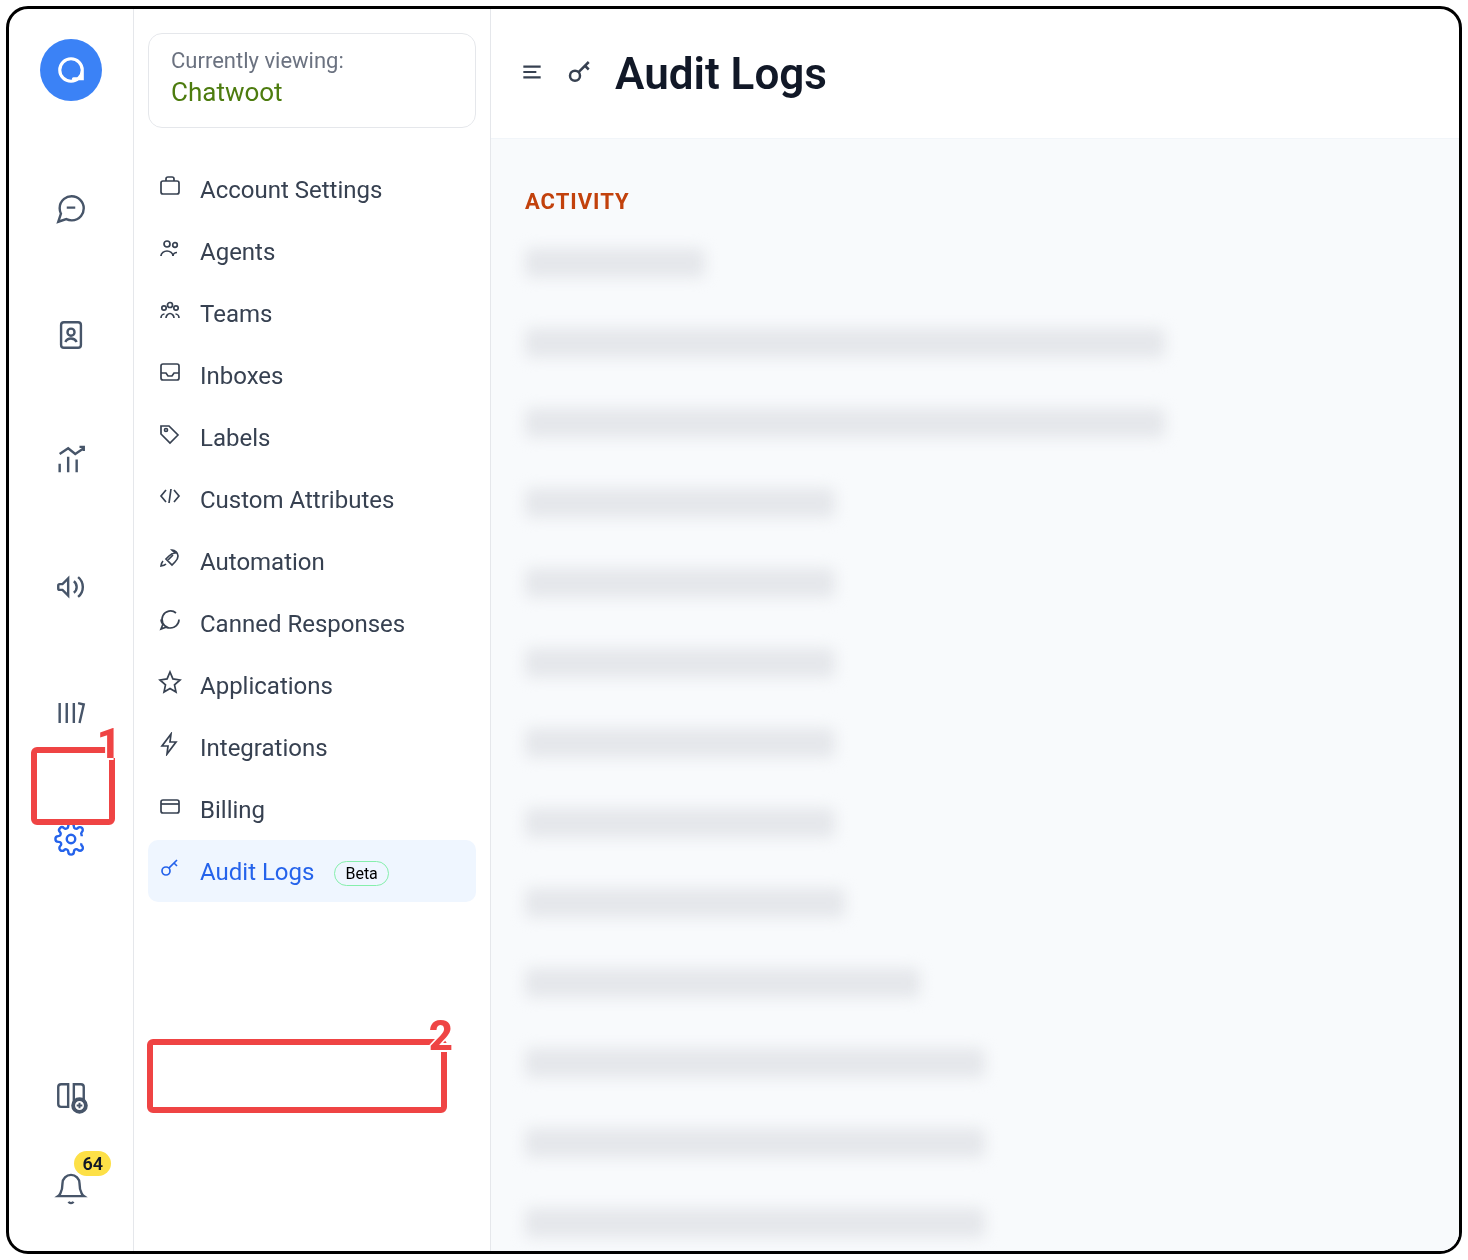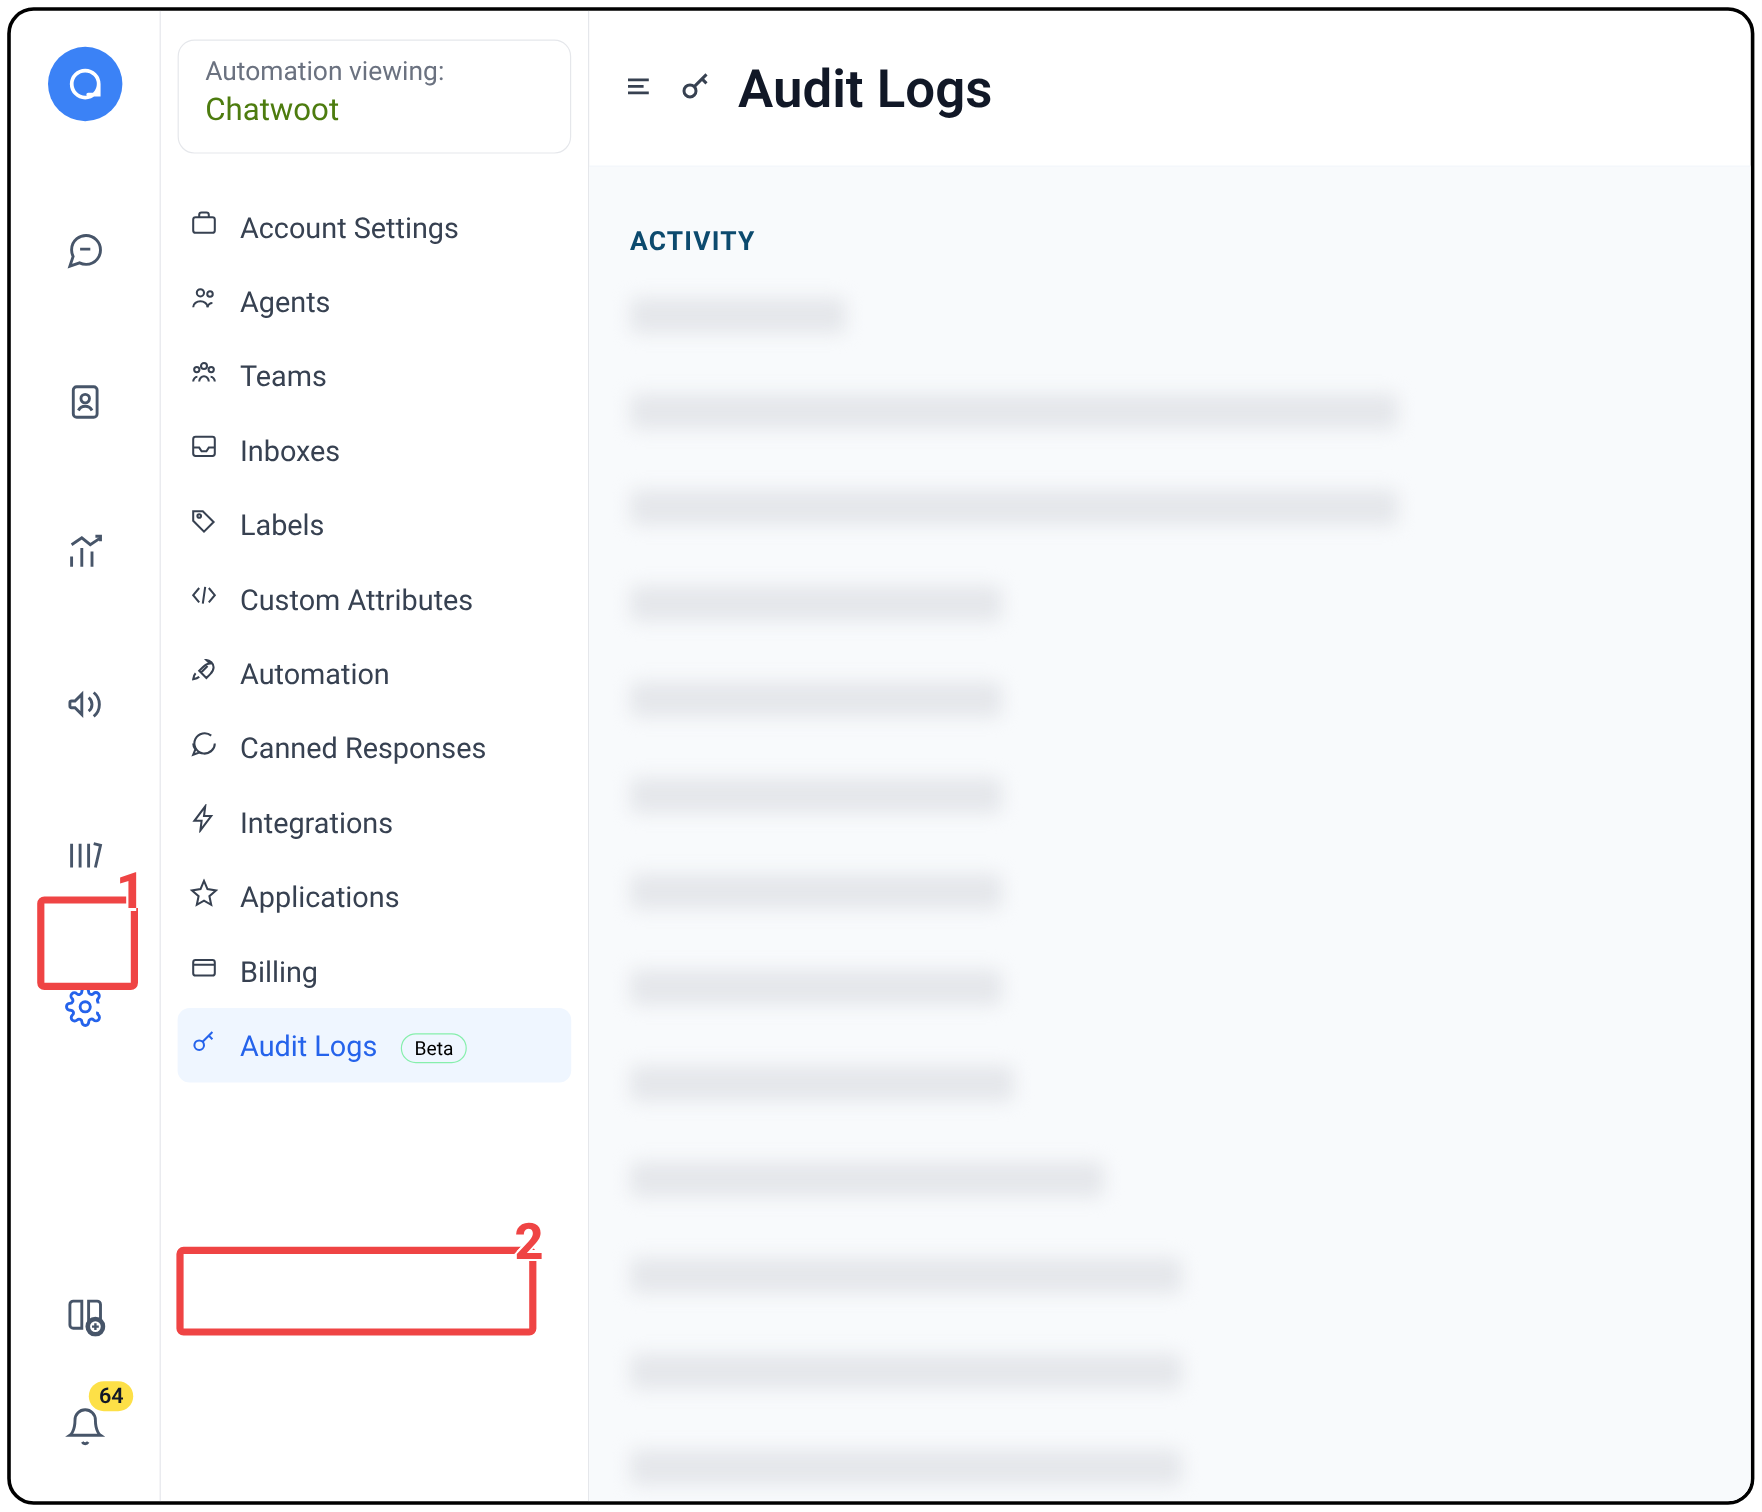--- a/index.html
+++ b/index.html
@@ -142,21 +142,21 @@
   .content {
     background:#f8fafc;
     flex:1;
     padding:50px 34px;
     overflow:hidden;
   }
   .section-title {
     font-size:22px;
     letter-spacing:1px;
     font-weight:700;
-    color:#0c4a6e;
+    color:#c2410c;
     margin-bottom:34px;
   }
   .blur-row {
     height:30px;
     border-radius:6px;
     background: #e5e7eb;
     filter: blur(7px);
     margin-bottom:50px;
   }
 </style>
@@ -229,21 +229,21 @@
             <path d="M18 8a6 6 0 1 0-12 0c0 7-3 9-3 9h18s-3-2-3-9"></path>
             <path d="M13.73 21a2 2 0 0 1-3.46 0"></path>
           </svg>
         <span class="notif-badge">64</span>
       </div>
     </div>
   </div>
 
   <div class="sidebar">
     <div class="current-card">
-      <div class="lbl">Automation viewing:</div>
+      <div class="lbl">Currently viewing:</div>
       <div class="val">Chatwoot</div>
     </div>
 
     <div class="settings-list" id="settings-list">
         <div class="s-item">
           <span><svg width="24" height="24" viewBox="0 0 24 24" fill="none" stroke-width="1.7">
               <rect x="3" y="7" width="18" height="13" rx="2"></rect>
               <path d="M8 7V5a2 2 0 0 1 2-2h4a2 2 0 0 1 2 2v2"></path>
             </svg></span>
           <span>Account Settings</span>
@@ -293,29 +293,29 @@
           <span>Automation</span>
         </div>
         <div class="s-item">
           <span><svg width="24" height="24" viewBox="0 0 24 24" fill="none" stroke-width="1.7">
               <path d="M21 11.5a8.5 8.5 0 1 1-3-6.5M21 11.5c0 4.7-4 8.5-9 8.5a9.9 9.9 0 0 1-4-.8L3 21l1.8-4.5A8.3 8.3 0 0 1 3 11.5"></path>
             </svg></span>
           <span>Canned Responses</span>
         </div>
         <div class="s-item">
           <span><svg width="24" height="24" viewBox="0 0 24 24" fill="none" stroke-width="1.7">
+              <path d="M12 2l2.9 6.9L22 10l-5.5 4.8L18 22l-6-3.5L6 22l1.5-7.2L2 10l7.1-1.1z"></path>
+            </svg></span>
+          <span>Applications</span>
+        </div>
+        <div class="s-item">
+          <span><svg width="24" height="24" viewBox="0 0 24 24" fill="none" stroke-width="1.7">
               <path d="M13 2L4 14h6l-1 8 9-12h-6z"></path>
             </svg></span>
           <span>Integrations</span>
-        </div>
-        <div class="s-item">
-          <span><svg width="24" height="24" viewBox="0 0 24 24" fill="none" stroke-width="1.7">
-              <path d="M12 2l2.9 6.9L22 10l-5.5 4.8L18 22l-6-3.5L6 22l1.5-7.2L2 10l7.1-1.1z"></path>
-            </svg></span>
-          <span>Applications</span>
         </div>
         <div class="s-item">
           <span><svg width="24" height="24" viewBox="0 0 24 24" fill="none" stroke-width="1.7">
               <rect x="3" y="6" width="18" height="13" rx="2"></rect>
               <line x1="3" y1="10" x2="21" y2="10"></line>
             </svg></span>
           <span>Billing</span>
         </div>
         <div class="s-item active">
           <span><svg width="24" height="24" viewBox="0 0 24 24" fill="none" stroke-width="1.7">

